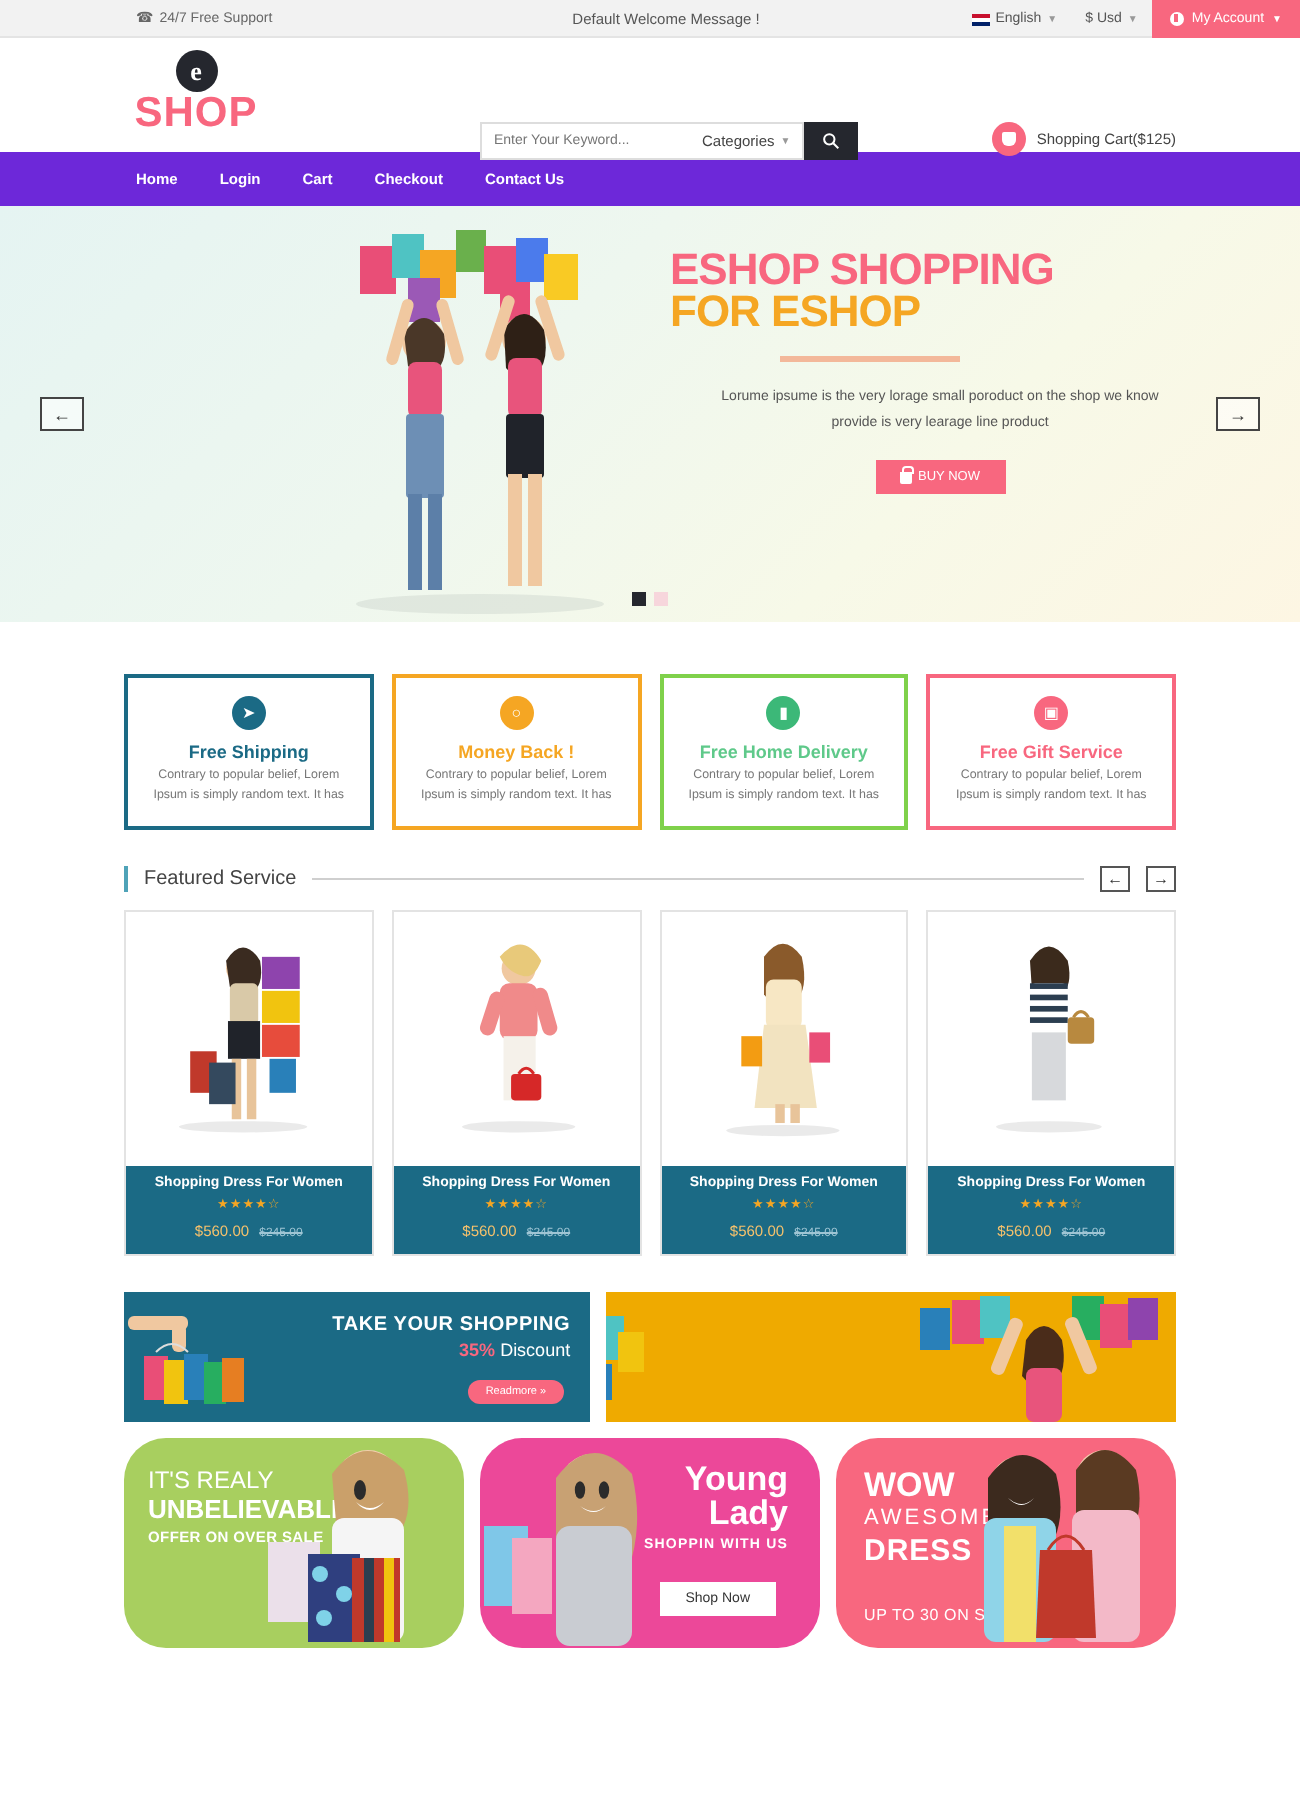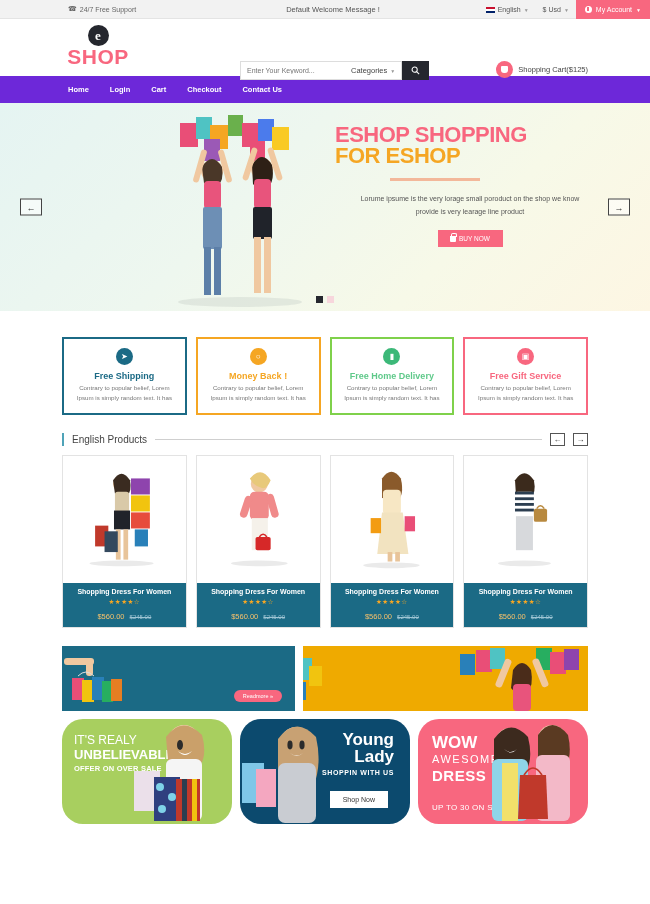--- a/index.html
+++ b/index.html
@@ -130,21 +130,21 @@
   .bn-l-2 { font-size:9px; color:#fff; margin-top:2px; }
   .bn-l-2 b { color:#f8677f; }
   .bn-readmore { position:absolute; right:13px; bottom:9px; background:#f8677f; color:#fff; font-size:5.5px; padding:3px 9px; border-radius:8px; cursor:pointer; }
   .bn-r-txt { position:absolute; left:38px; top:14px; }
   .bn-r-1 { font-size:8.5px; color:#fff; letter-spacing:1px; }
   .bn-r-2 { font-size:15px; font-weight:bold; color:#fff; letter-spacing:-0.2px; margin-top:1px; }
 
   .banners2 { display:flex; gap:8px; padding:8px 62px 0; }
   .bn2 { height:105px; position:relative; overflow:hidden; flex:1;border-radius:21px; }
   .bn2-a { background:#a8cf5f; }
-  .bn2-b { background:#0c4a6e; }
+  .bn2-b { background:#ec4899; }
   .bn2-c { background:#f8677f; }
   .b2a-1 { position:absolute; left:12px; top:14px; font-size:12px; color:#fff; }
   .b2a-2 { position:absolute; left:12px; top:28px; font-size:13px; font-weight:bold; color:#fff; }
   .b2a-3 { position:absolute; left:12px; top:45px; font-size:7.5px; font-weight:bold; color:#fff; letter-spacing:0.2px; }
   .b2b-1 { position:absolute; right:16px; top:12px; font-size:17px; font-weight:bold; color:#fff; line-height:17px; text-align:right; }
   .b2b-2 { position:absolute; right:16px; top:50px; font-size:7px; font-weight:bold; color:#fff; letter-spacing:0.6px; }
   .b2b-btn { position:absolute; right:22px; bottom:16px; background:#fff; color:#333; font-size:7px; padding:5px 13px; cursor:pointer; }
   .b2c-1 { position:absolute; left:14px; top:14px; font-size:17px; font-weight:bold; color:#fff; }
   .b2c-2 { position:absolute; left:14px; top:34px; font-size:11px; color:#fff; letter-spacing:1.5px; }
   .b2c-3 { position:absolute; left:14px; top:48px; font-size:15px; font-weight:bold; color:#fff; letter-spacing:0.5px; }
@@ -290,21 +290,21 @@
   </div>
   <div class="svc c3">
     <div class="svc-ico">▣</div>
     <div class="svc-title">Free Gift Service</div>
     <div class="svc-desc">Contrary to popular belief, Lorem Ipsum is simply random text. It has</div>
   </div>
 </div>
 
 <div class="feat-head">
   <span class="feat-bar"></span>
-  <span class="feat-title">English Products</span>
+  <span class="feat-title">Featured Service</span>
   <span class="feat-rule"></span>
   <span class="feat-nav">
     <span>←</span>
   </span>
   <span class="feat-nav">
     <span>→</span>
   </span>
 </div>
 
 <div class="products">
@@ -420,20 +420,26 @@
     <svg width="120" height="65" viewBox="0 0 120 65" style="position:absolute;left:-6px;top:4px;">
       <rect x="8" y="8" width="30" height="7" rx="3" fill="#f0c8a0"></rect>
       <rect x="30" y="12" width="7" height="14" rx="3" fill="#f0c8a0"></rect>
       <rect x="16" y="28" width="12" height="22" fill="#e94e77"></rect>
       <rect x="26" y="30" width="12" height="22" fill="#f1c40f"></rect>
       <rect x="36" y="27" width="12" height="23" fill="#2980b9"></rect>
       <rect x="46" y="31" width="11" height="21" fill="#27ae60"></rect>
       <rect x="55" y="29" width="11" height="22" fill="#e67e22"></rect>
       <path d="M22 26 q8 -8 16 0" stroke="#ddd" stroke-width="1" fill="none"></path>
     </svg>
+    <div class="bn-l-txt">
+      <div class="bn-l-1">TAKE YOUR SHOPPING</div>
+      <div class="bn-l-2">
+        <b>35%</b><span> Discount</span>
+      </div>
+    </div>
     <div class="bn-readmore">Readmore »</div>
   </div>
 
   <div class="bn bn-right">
     <svg width="60" height="65" viewBox="0 0 60 65" style="position:absolute;left:-16px;top:10px;">
       <rect x="0" y="6" width="14" height="20" fill="#e94e77"></rect>
       <rect x="11" y="2" width="14" height="22" fill="#4fc3c3"></rect>
       <rect x="22" y="10" width="13" height="20" fill="#f1c40f"></rect>
       <rect x="6" y="26" width="13" height="18" fill="#2980b9"></rect>
     </svg>

